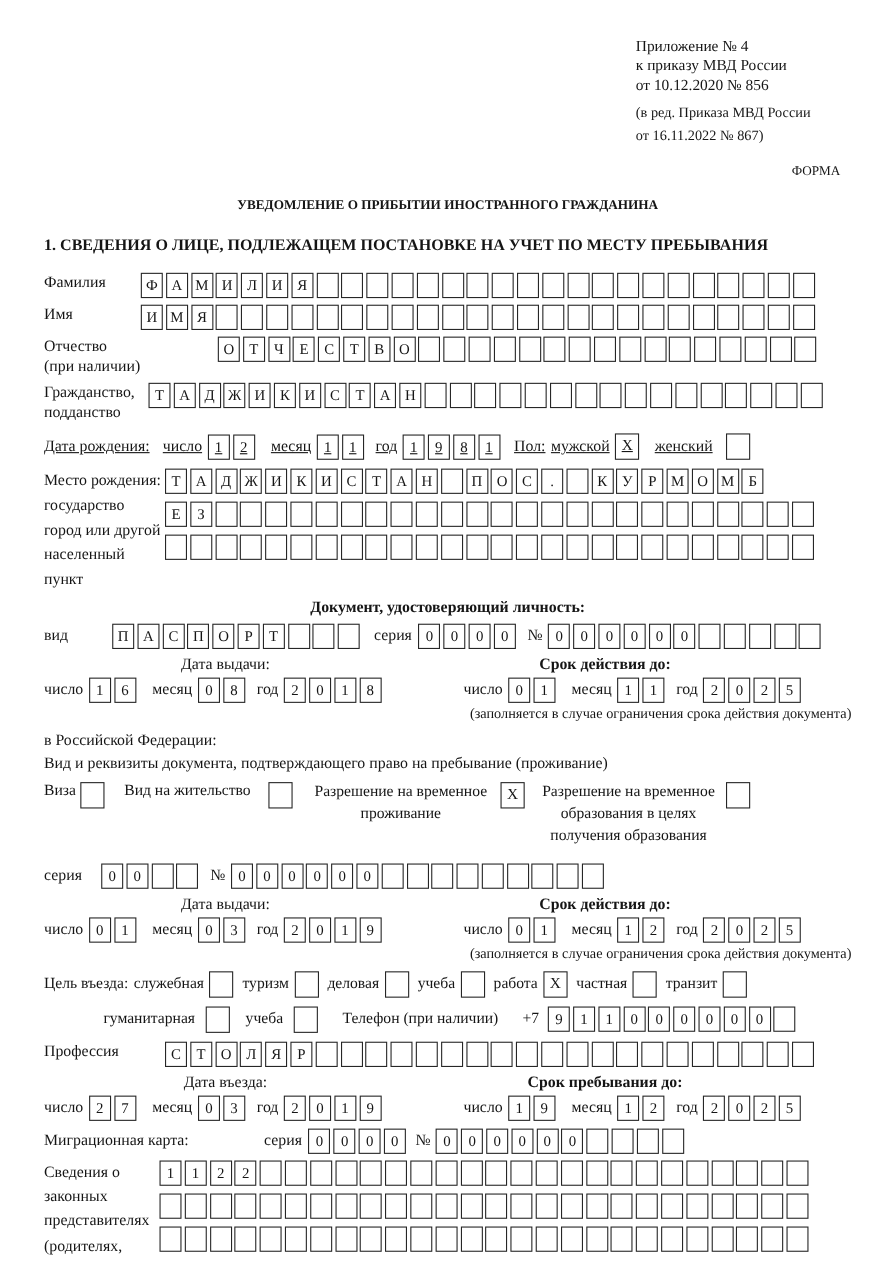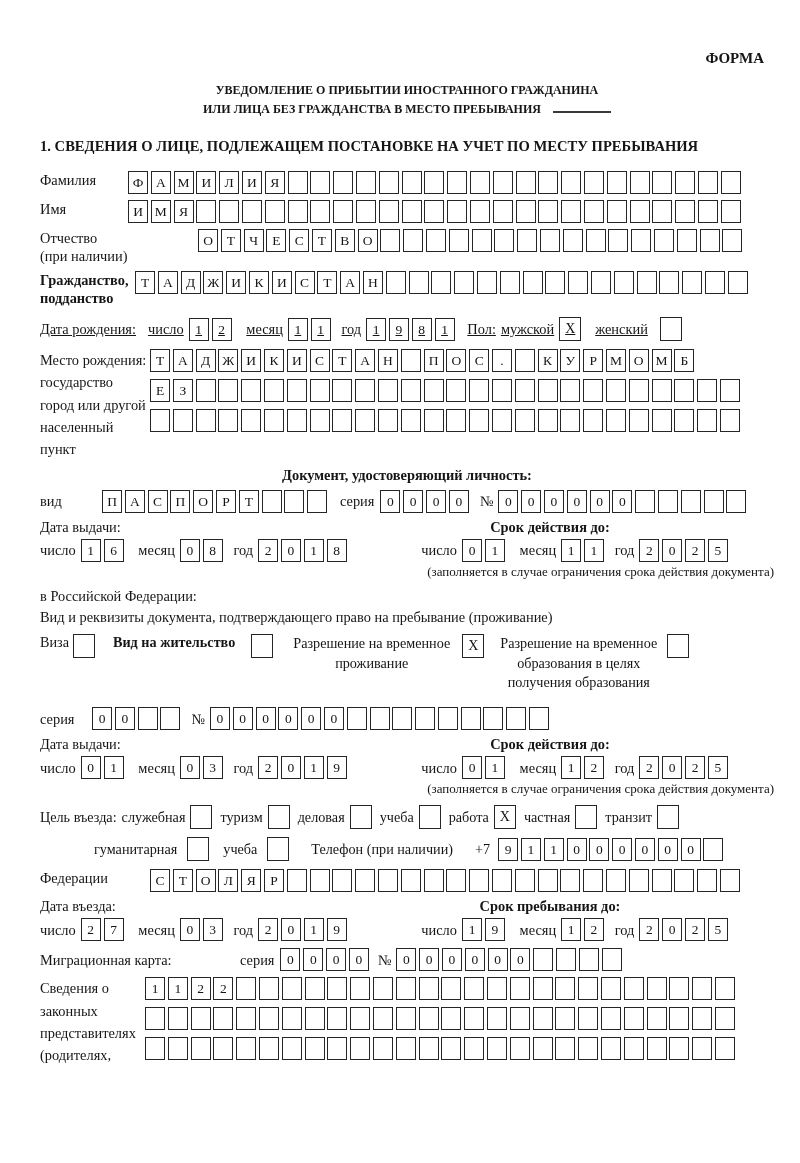--- a/index.html
+++ b/index.html
@@ -1,62 +1,66 @@
 <!DOCTYPE html>
 <html><head>
 <meta charset="utf-8">
 <style>
   html,body{margin:0;padding:0;background:#fff;}
   body{width:800px;height:1163px;overflow:hidden;color:#151515;
        font-family:"Liberation Serif","DejaVu Serif",serif;}
   .page{box-sizing:border-box;width:800px;height:1163px;padding:34px 26px 0 40px;}
   .appendix{width:196px;margin-left:auto;font-size:14px;line-height:1.3;}
   .appendix .amend{font-size:13px;margin-top:5px;}
-  .forma{text-align:right;padding-right:10px;font-weight:bold;font-size:15px;margin:16px 0 14px;}
+  .forma{text-align:right;padding-right:10px;font-weight:normal;font-size:12px;margin:16px 0 14px;}
   .title{text-align:center;font-weight:bold;font-size:12px;line-height:1.5;}
   .t-underline{display:inline-block;width:58px;border-bottom:2.2px solid #3a3a3a;height:12px;margin-left:12px;}
   .sec-head{font-weight:bold;font-size:14.6px;margin:20px 0 16px;}
   .row{display:flex;align-items:flex-start;margin-bottom:6px;}
   .lbl{font-size:14.4px;line-height:1.25;flex:0 0 auto;}
   .w88{width:88px;} .w158{width:158px;} .w110{width:110px;} .w105{width:105px;}
   .cells{display:flex;flex-wrap:nowrap;flex:0 0 auto;}
   .cell{display:inline-block;box-sizing:content-box;width:18px;height:21px;border:1.6px solid #262626;
         margin-right:2.8px;text-align:center;font-size:13.5px;line-height:21px;flex:0 0 auto;}
   .cbox{display:inline-block;box-sizing:content-box;width:20px;height:22px;border:1.6px solid #262626;
         text-align:center;font-size:14px;line-height:22px;flex:0 0 auto;}
   .stack .cells{margin-bottom:7px;}
   .dl{margin:0 5px 0 0;} .dml{margin-left:12px;}
   .doc-head{text-align:center;font-weight:bold;font-size:14.4px;margin:4px 0 6px;}
   .dheads{display:flex;font-size:14.4px;margin:4px 0 3px;}
-  .dh1{width:330px;} .dh2{width:360px;text-align:center;font-weight:bold;}
+  .dh1{width:330px;text-align:center;} .dh2{width:360px;text-align:center;font-weight:bold;}
   .dgroup{display:flex;align-items:center;}
   .dgroup .lbl{margin-right:5px;}
   .note{font-size:13px;text-align:right;margin:2px 0 8px;}
   .plain{font-size:14.4px;margin-bottom:4px;}
   .ck-row{display:flex;align-items:flex-start;margin:8px 0 14px;font-size:14.2px;}
   .ck-item{display:flex;align-items:flex-start;}
   .ck-center{text-align:center;line-height:1.4;}
   .purpose-row{display:flex;align-items:center;font-size:14.2px;margin-bottom:8px;flex-wrap:nowrap;}
   .purpose-row .cbox{margin:0 8px 0 5px;}
   .phone-row{display:flex;align-items:center;font-size:14.2px;margin:2px 0 8px;}
   .gsec{display:flex;align-items:flex-start;margin-top:4px;}
 </style>
 </head>
 <body>
 
 <div class="page">
 
+  <div class="appendix">
+    <div>Приложение № 4</div>
+    <div>к приказу МВД России</div>
+    <div>от 10.12.2020 № 856</div>
+    <div class="amend">(в ред. Приказа МВД России</div>
+    <div class="amend">от 16.11.2022 № 867)</div>
+  </div>
 
   <div class="forma">ФОРМА</div>
 
   <div class="title">
     <div>УВЕДОМЛЕНИЕ О ПРИБЫТИИ ИНОСТРАННОГО ГРАЖДАНИНА</div>
-    <div>
-      <span>ИЛИ ЛИЦА БЕЗ ГРАЖДАНСТВА В МЕСТО ПРЕБЫВАНИЯ</span><span class="t-underline"></span>
-    </div>
   </div>
 
   <div class="sec-head">1. СВЕДЕНИЯ О ЛИЦЕ, ПОДЛЕЖАЩЕМ ПОСТАНОВКЕ НА УЧЕТ ПО МЕСТУ ПРЕБЫВАНИЯ</div>
 
   <div class="row">
     <span class="lbl w88">Фамилия</span>
     <span class="cells">
         <span class="cell">Ф</span>
         <span class="cell">А</span>
         <span class="cell">М</span>
@@ -147,21 +151,21 @@
         <span class="cell"></span>
         <span class="cell"></span>
         <span class="cell"></span>
         <span class="cell"></span>
         <span class="cell"></span>
         <span class="cell"></span>
       </span>
   </div>
 
   <div class="row">
-    <span class="lbl w88" style="width:95px;font-weight:bold;">
+    <span class="lbl w88" style="width:95px;">
       <span>Гражданство,</span><br>
       <span>подданство</span>
     </span>
     <span class="cells">
         <span class="cell">Т</span>
         <span class="cell">А</span>
         <span class="cell">Д</span>
         <span class="cell">Ж</span>
         <span class="cell">И</span>
         <span class="cell">К</span>
@@ -396,21 +400,21 @@
   </div>
 
   <div class="plain">в Российской Федерации:</div>
   <div class="plain">Вид и реквизиты документа, подтверждающего право на пребывание (проживание)</div>
 
   <div class="ck-row">
     <span class="ck-item">
       <span>Виза</span>
       <span class="cbox" style="margin-left:4px;"></span>
     </span>
-    <span class="ck-item" style="margin-left:18px;font-weight:bold;">
+    <span class="ck-item" style="margin-left:18px;">
       <span>Вид на жительство</span>
       <span class="cbox" style="margin-left:16px;"></span>
     </span>
     <span class="ck-item" style="margin-left:20px;">
       <span class="ck-center">
         <span>Разрешение на временное</span><br>
         <span>проживание</span>
       </span>
       <span class="cbox" style="margin-left:12px;">X</span>
     </span>
@@ -533,21 +537,21 @@
         <span class="cell">0</span>
         <span class="cell">0</span>
         <span class="cell">0</span>
         <span class="cell">0</span>
         <span class="cell">0</span>
         <span class="cell"></span>
       </span>
   </div>
 
   <div class="row">
-    <span class="lbl w110">Федерации</span>
+    <span class="lbl w110">Профессия</span>
     <span class="cells">
         <span class="cell">С</span>
         <span class="cell">Т</span>
         <span class="cell">О</span>
         <span class="cell">Л</span>
         <span class="cell">Я</span>
         <span class="cell">Р</span>
         <span class="cell"></span>
         <span class="cell"></span>
         <span class="cell"></span>

